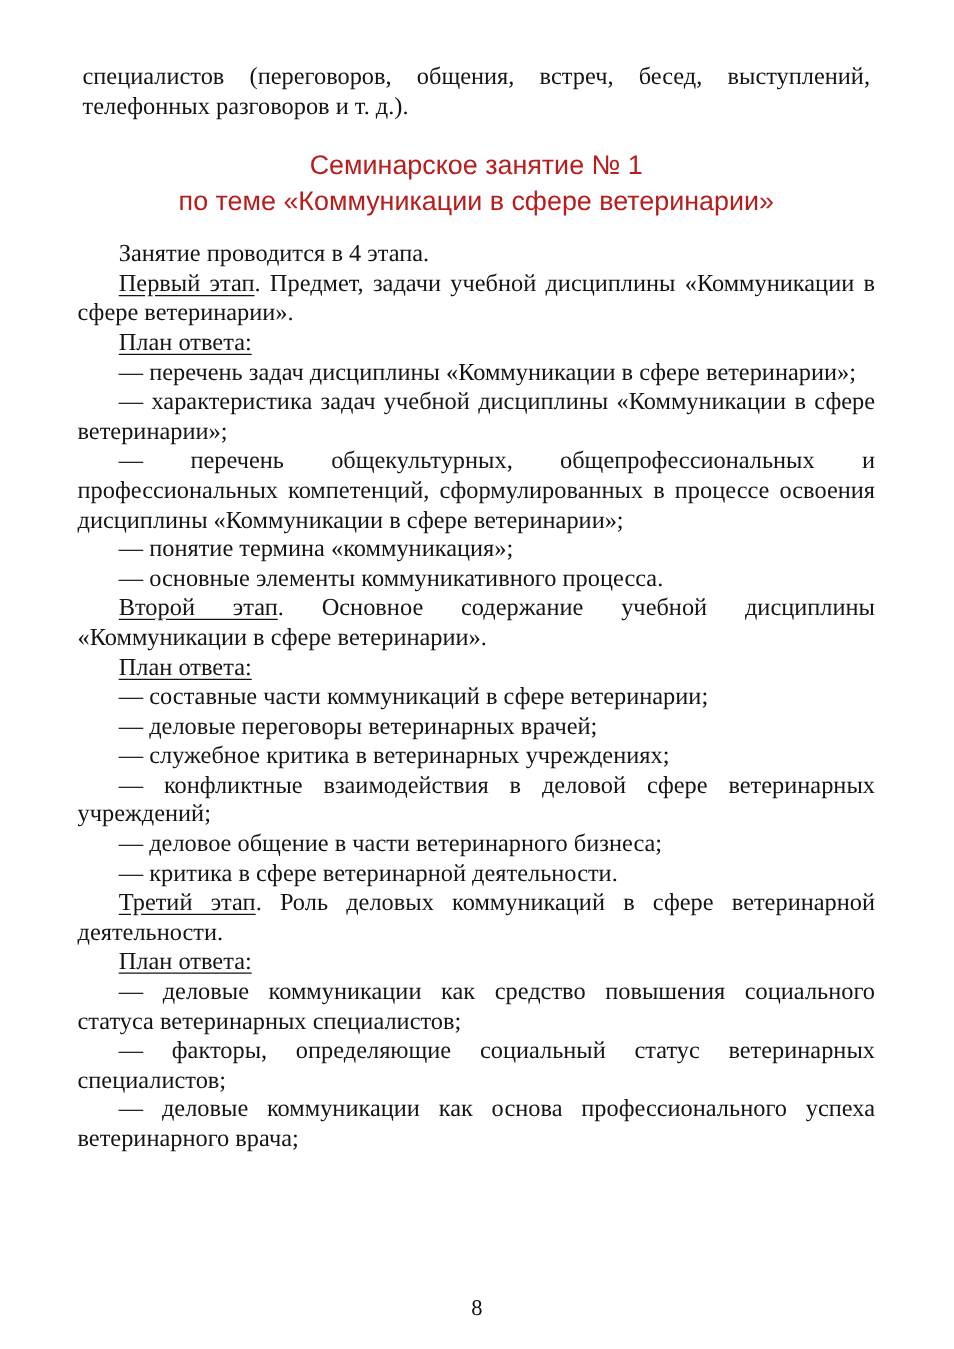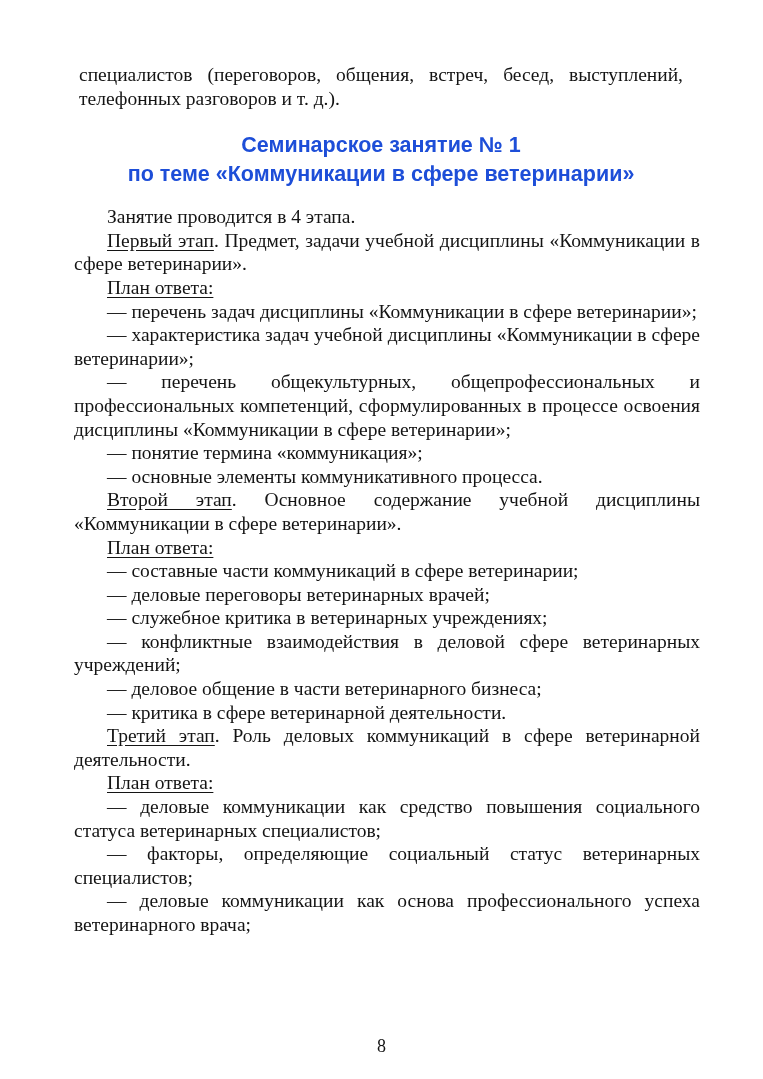--- a/index.html
+++ b/index.html
@@ -15,40 +15,39 @@
     overflow: hidden;
     color: #141414;
   }
   .content {
     position: absolute;
     left: 62px;
     top: 46px;
     width: 638px;
   }
   .intro p {
-    margin: 17px;
+    margin: 4px;
     font-family: "Liberation Serif", serif;
     font-size: 19.5px;
     line-height: 23.6px;
     text-align: justify;
     text-indent: 0;
   }
   .heading {
     margin-top: 21px;
     text-align: center;
     font-family: "Liberation Sans", sans-serif;
-    font-weight: bold;
+    font-weight: normal;
     font-size: 21.5px;
     line-height: 29px;
-    color: #1d4ed8;
+    color: #b91c1c;
   }
   .heading div { white-space: nowrap; }
   .body-text {
     margin-top: 16px;
-    margin-left: 12px;
   }
   .body-text p {
     margin: 0;
     font-family: "Liberation Serif", serif;
     font-size: 19.5px;
     line-height: 23.6px;
     text-align: justify;
     text-indent: 33px;
   }
   .u {

